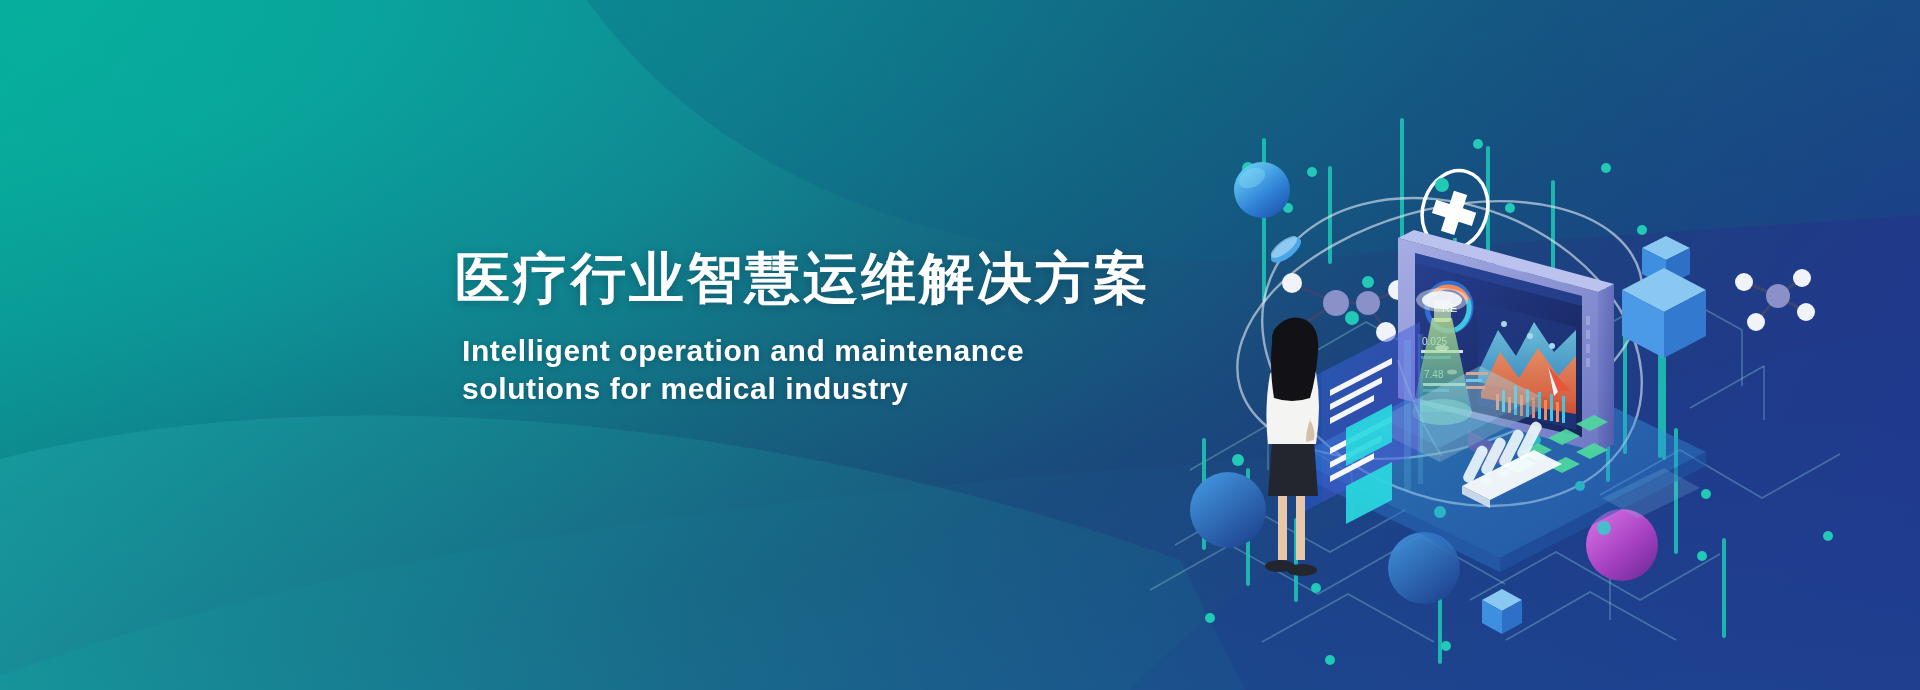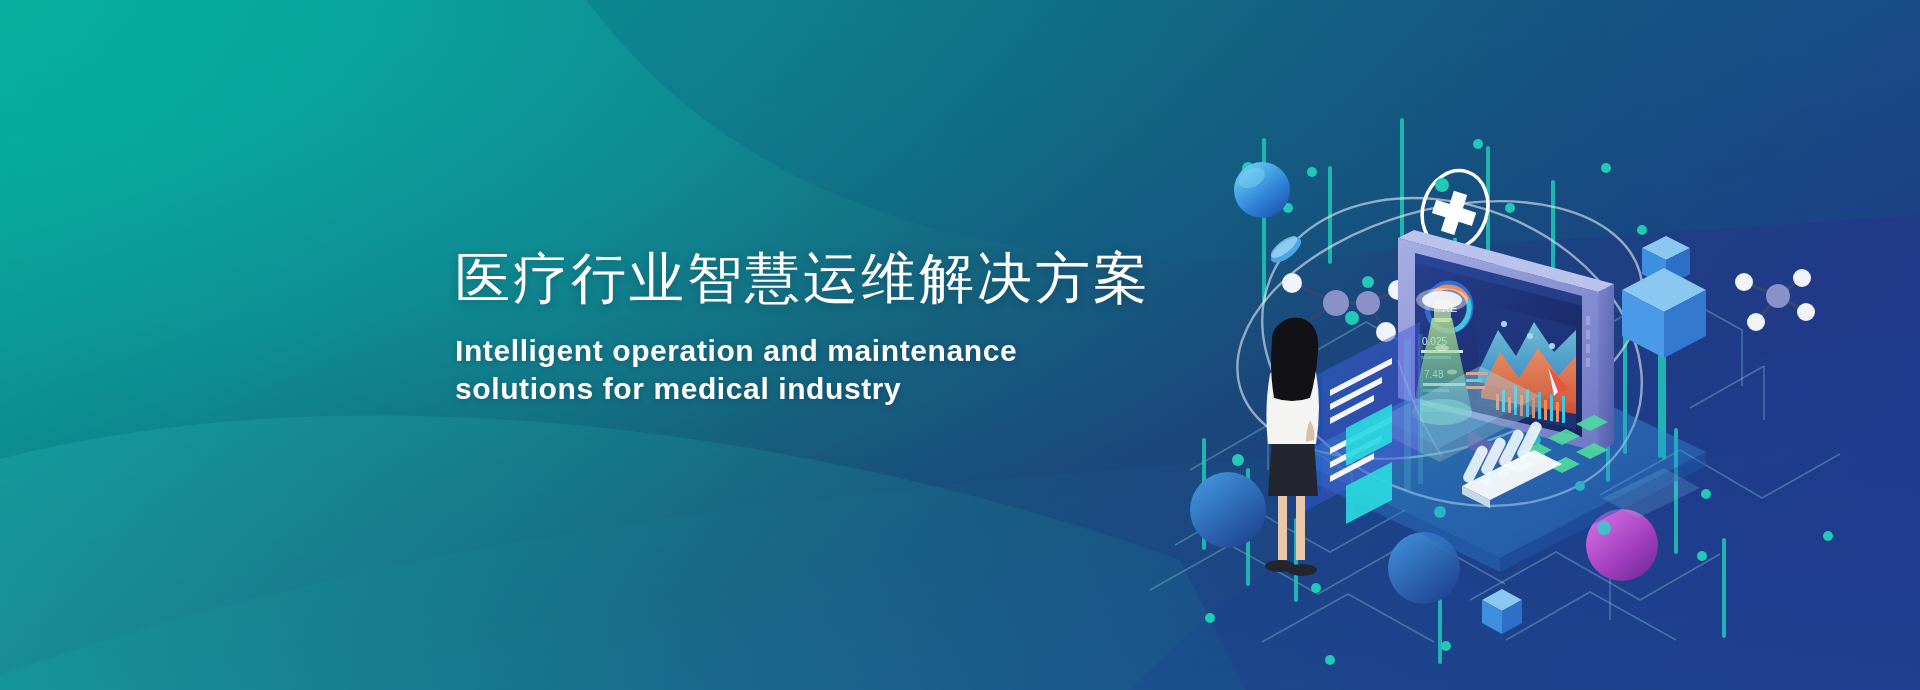--- a/index.html
+++ b/index.html
@@ -30,36 +30,37 @@
       rgba(34,55,142,0.55) 100%);
   }
   .svg-layer { position:absolute; inset:0; width:1920px; height:690px; }
   .content {
     position:absolute;
     left:455px; top:248px;
     width:700px;
   }
   .headline {
     font-size:55px;
-    font-weight:normal;
+    font-weight:bold;
     color:#ffffff;
     letter-spacing:3px;
     line-height:1.12;
     white-space:nowrap;
     text-shadow:0 2px 10px rgba(0,30,50,0.30);
   }
   .subtitle {
     margin-top:22px;
     font-size:30px;
     font-weight:bold;
     color:#ffffff;
     letter-spacing:0.6px;
     line-height:1.28;
     max-width:700px;
     text-shadow:0 1px 6px rgba(0,30,50,0.28);
+    margin-left:7px;
   }
 </style>
 </head>
 <body>
 
 <div class="banner">
 
   <div class="bg-base"></div>
   <div class="bg-diag"></div>
 

